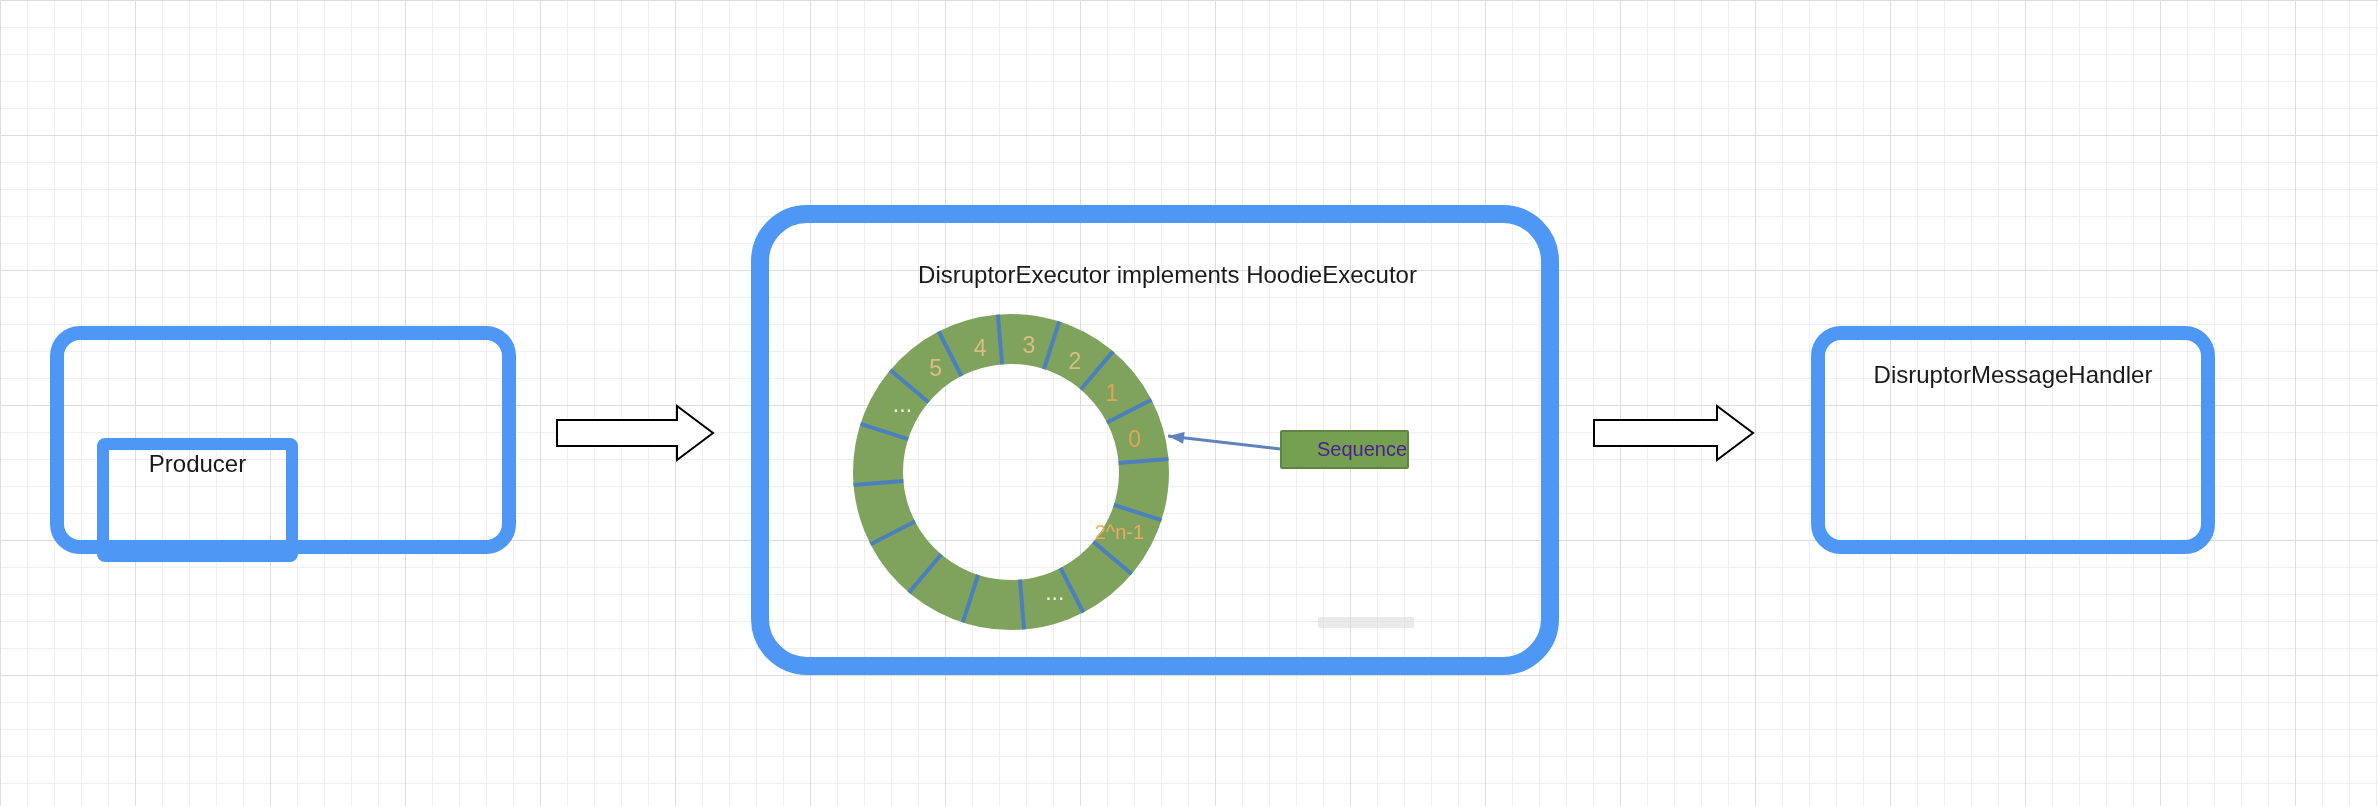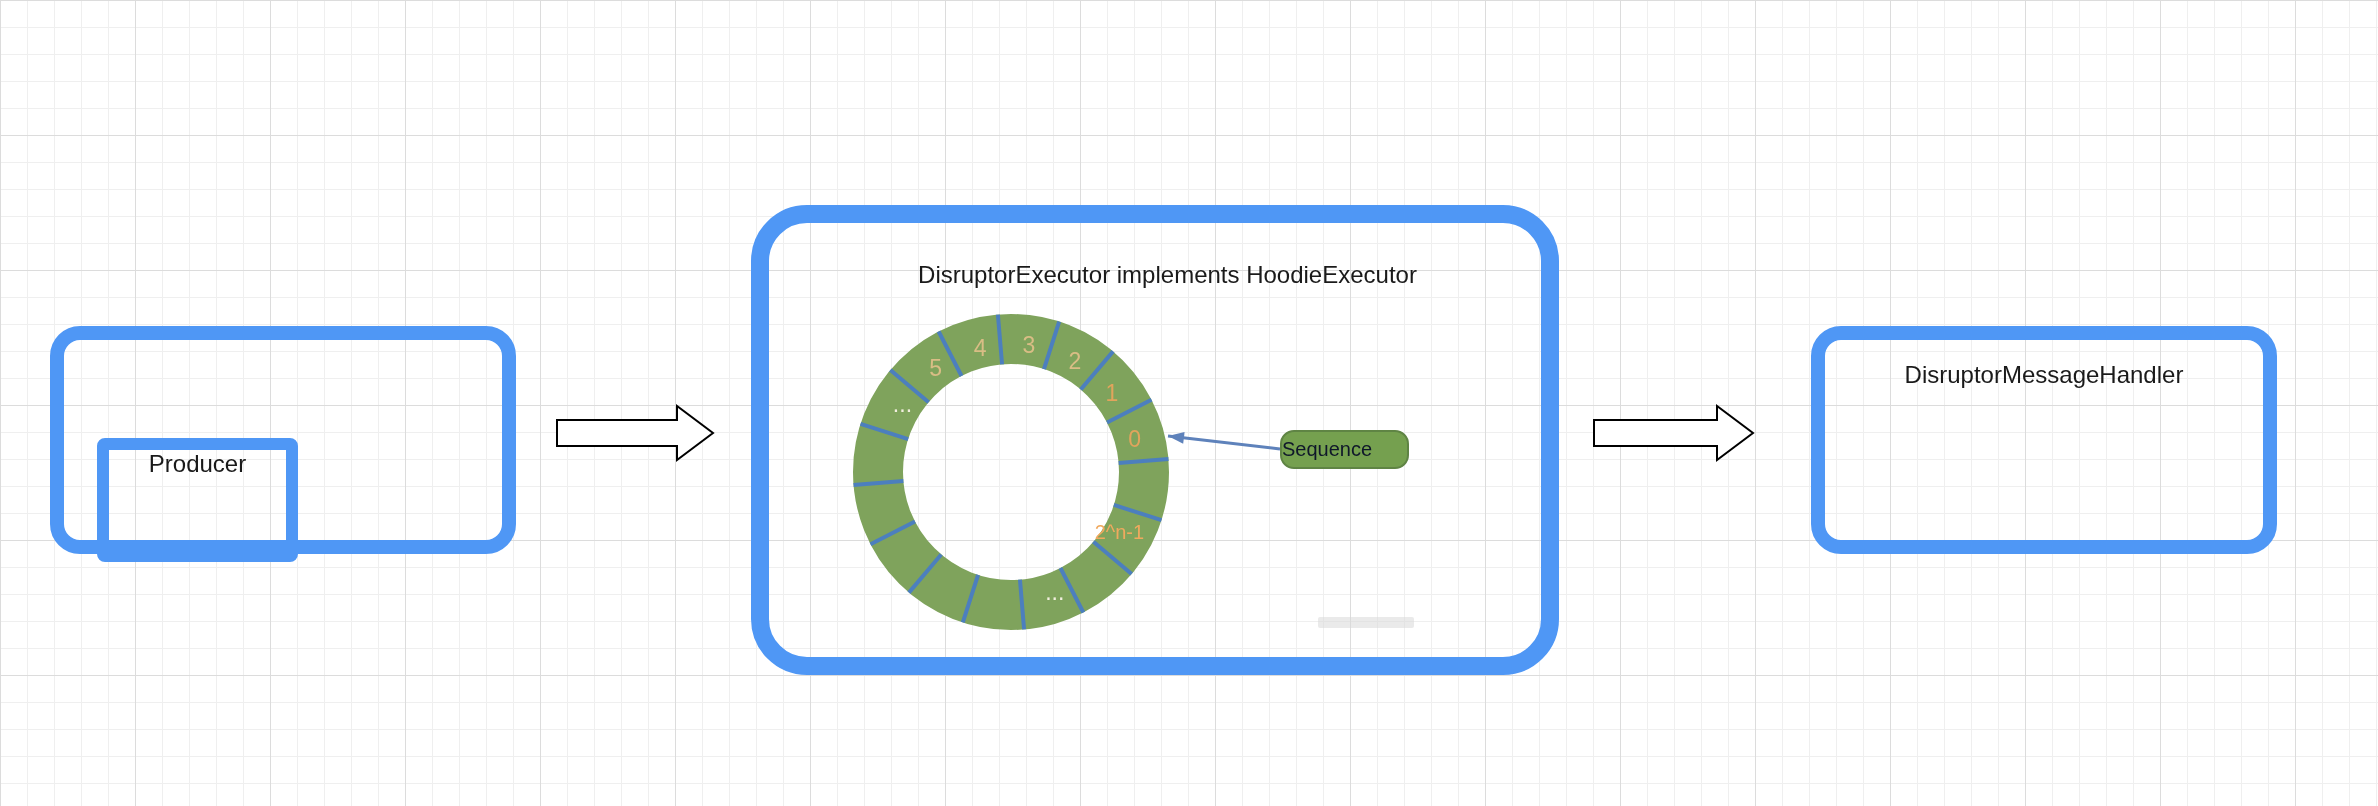--- a/index.html
+++ b/index.html
@@ -55,33 +55,33 @@
     margin-top:28px;
   }
   #publisher-box{left:50px;top:326px;width:466px;height:228px;}
   #publisher-box .box-title{top:35px;}
   #producer-box{left:47px;top:84px;width:201px;height:124px;}
 
   #executor-box{left:751px;top:205px;width:808px;height:470px;}
   #executor-box .box-title{top:56px;padding-left:25px;}
   #ring-svg{position:absolute;left:0;top:0;}
 
-  #handler-box{left:1811px;top:326px;width:466px;height:228px;}
+  #handler-box{left:1811px;top:326px;width:404px;height:228px;}
   #handler-box .box-title{top:35px;}
   #consumer-box{left:44px;top:84px;width:205px;height:124px;}
 
   #sequence-box{
     position:absolute;
     left:529px;top:225px;width:129px;height:39px;
     box-sizing:border-box;
     background:#75a04f;
     border:2px solid #5f8444;
-    border-radius:14px;
-    display:flex;align-items:center;justify-content:flex-start;
-    font-size:20px;color:#0f172a;
+    border-radius:2px;
+    display:flex;align-items:center;justify-content:flex-end;
+    font-size:20px;color:#4c1d95;
   }
   #watermark{
     position:absolute;
     left:567px;top:412px;width:96px;height:11px;
     background:#d8d8d8;opacity:.55;border-radius:2px;
   }
   text.ring-label{font-family:"Liberation Sans", sans-serif;}
 </style>
 </head>
 <body>

